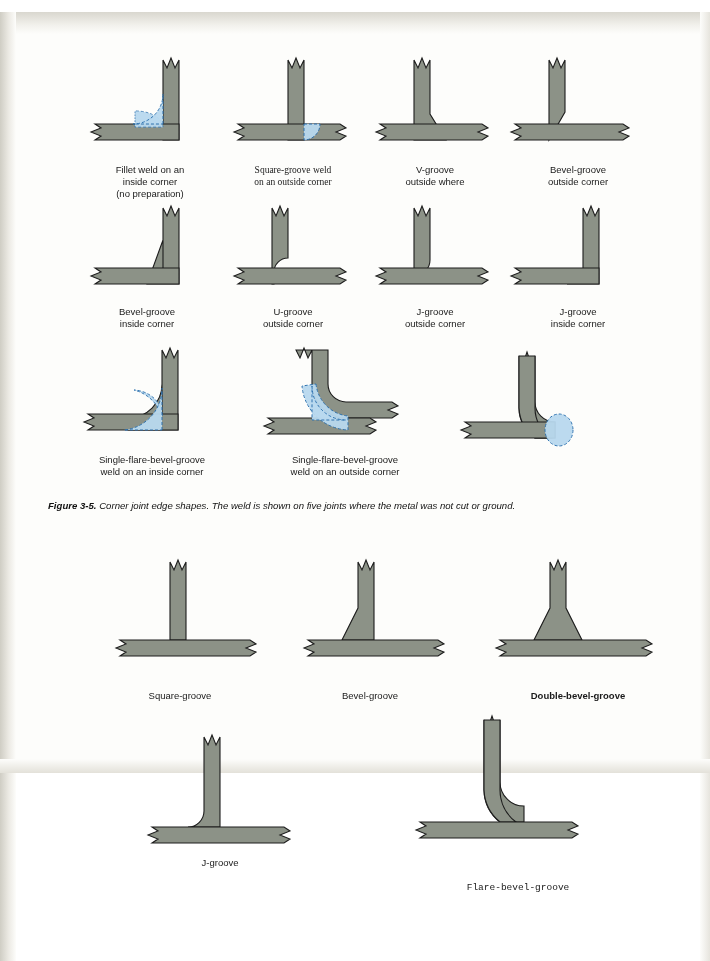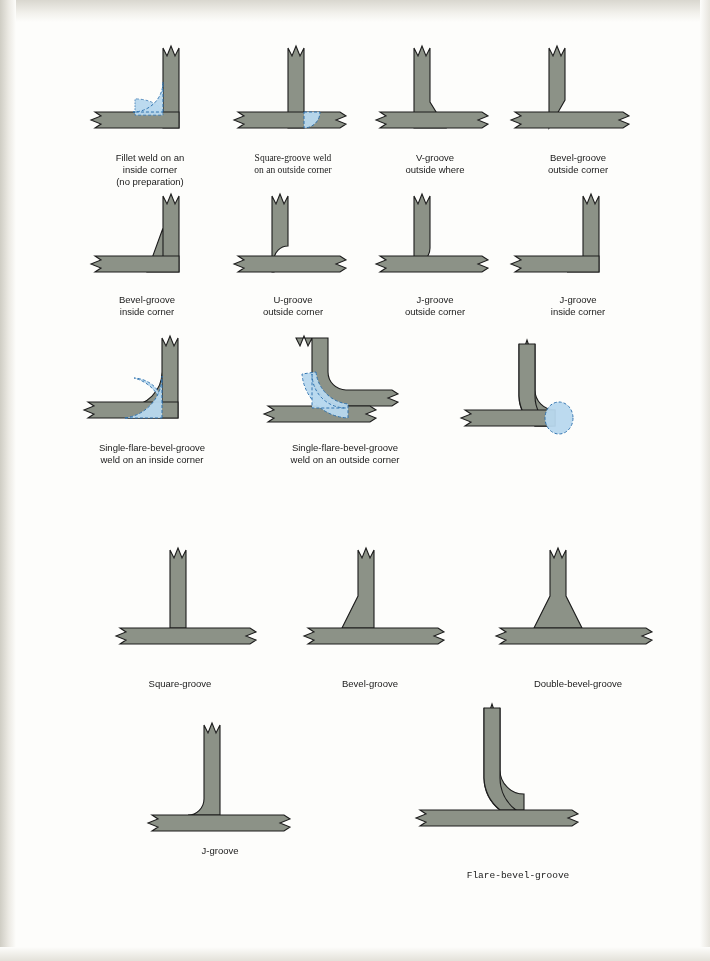--- a/index.html
+++ b/index.html
@@ -9,22 +9,22 @@
   }
   body {
     width: 710px;
     height: 961px;
     position: relative;
     font-family: "Liberation Sans", sans-serif;
     overflow: hidden;
   }
   .page {
     position: absolute;
-    left: 0; top: 0;
-    width: 710px; height: 961px;
+    left: 0; top: 12px;
+    width: 710px; height: 761px;
     background: #fdfdfb;
   }
   
   .page-edge-top {
     position: absolute;
     left: 0; top: 0; width: 710px; height: 22px;
     background: linear-gradient(180deg, #d9d7cf 0%, #f2f1ec 60%, #fdfdfb 100%);
     pointer-events: none;
   }
   .page-edge-left {
@@ -195,20 +195,23 @@
 
   <div class="fig-item" style="left:455px; top:330px;">
     <svg width="180" height="110" viewBox="0 0 180 110">
       <path class="metal" d="M64,14 L68,22 L72,10 L76,22 L80,14 L80,60 A20,20 0 0 0 100,80 L100,80 L100,96 L80,96 A36,36 0 0 1 64,66 Z"></path>
       <path class="metal" d="M64,14 L64,66 A36,36 0 0 0 80,96 L80,96 L64,96 A40,40 0 0 1 48,66 L48,14 Z" transform="translate(16,0)"></path>
       <path class="metal" d="M10,80 L16,84 L6,88 L16,92 L10,96 L100,96 L100,80 Z"></path>
       <ellipse class="weld" cx="104" cy="88" rx="14" ry="16"></ellipse>
     </svg>
   </div>
 
+  <div class="figure-caption" style="left:48px; top:487px; width:625px;">
+    <b>Figure 3-5.</b><span> Corner joint edge shapes. The weld is shown on five joints where the metal was not cut or ground.</span>
+  </div>
 
   <div class="fig-item" style="left:110px; top:540px;">
     <svg width="170" height="120" viewBox="0 0 170 120">
       <path class="metal" d="M60,10 L64,18 L68,8 L72,18 L76,10 L76,88 L60,88 Z"></path>
       <path class="metal" d="M10,88 L16,92 L6,96 L16,100 L10,104 L140,104 L146,100 L136,96 L146,92 L140,88 Z"></path>
     </svg>
   </div>
   <div class="fig-caption-label" style="left:95px; top:678px; width:170px;">Square-groove</div>
 
   <div class="fig-item" style="left:298px; top:540px;">
@@ -218,21 +221,21 @@
     </svg>
   </div>
   <div class="fig-caption-label" style="left:285px; top:678px; width:170px;">Bevel-groove</div>
 
   <div class="fig-item" style="left:490px; top:540px;">
     <svg width="180" height="120" viewBox="0 0 180 120">
       <path class="metal" d="M60,10 L64,18 L68,8 L72,18 L76,10 L76,56 L92,88 L44,88 L60,56 Z"></path>
       <path class="metal" d="M10,88 L16,92 L6,96 L16,100 L10,104 L156,104 L162,100 L152,96 L162,92 L156,88 Z"></path>
     </svg>
   </div>
-  <div class="fig-caption-label" style="left:483px; top:678px; width:190px;">Double-bevel-groove</div>
+  <div class="fig-caption-label" style="left:483px; top:678px; width:190px;font-weight:bold;">Double-bevel-groove</div>
 
   <div class="fig-item" style="left:132px; top:715px;">
     <svg width="190" height="125" viewBox="0 0 190 125">
       <path class="metal" d="M72,10 L76,18 L80,8 L84,18 L88,10 L88,100 L56,100 A16,16 0 0 0 72,84 Z"></path>
       <path class="metal" d="M20,100 L26,104 L16,108 L26,112 L20,116 L152,116 L158,112 L148,108 L158,104 L152,100 Z"></path>
     </svg>
   </div>
   <div class="fig-caption-label" style="left:140px; top:845px; width:160px;">J-groove</div>
 
   <div class="fig-item" style="left:400px; top:690px;">

